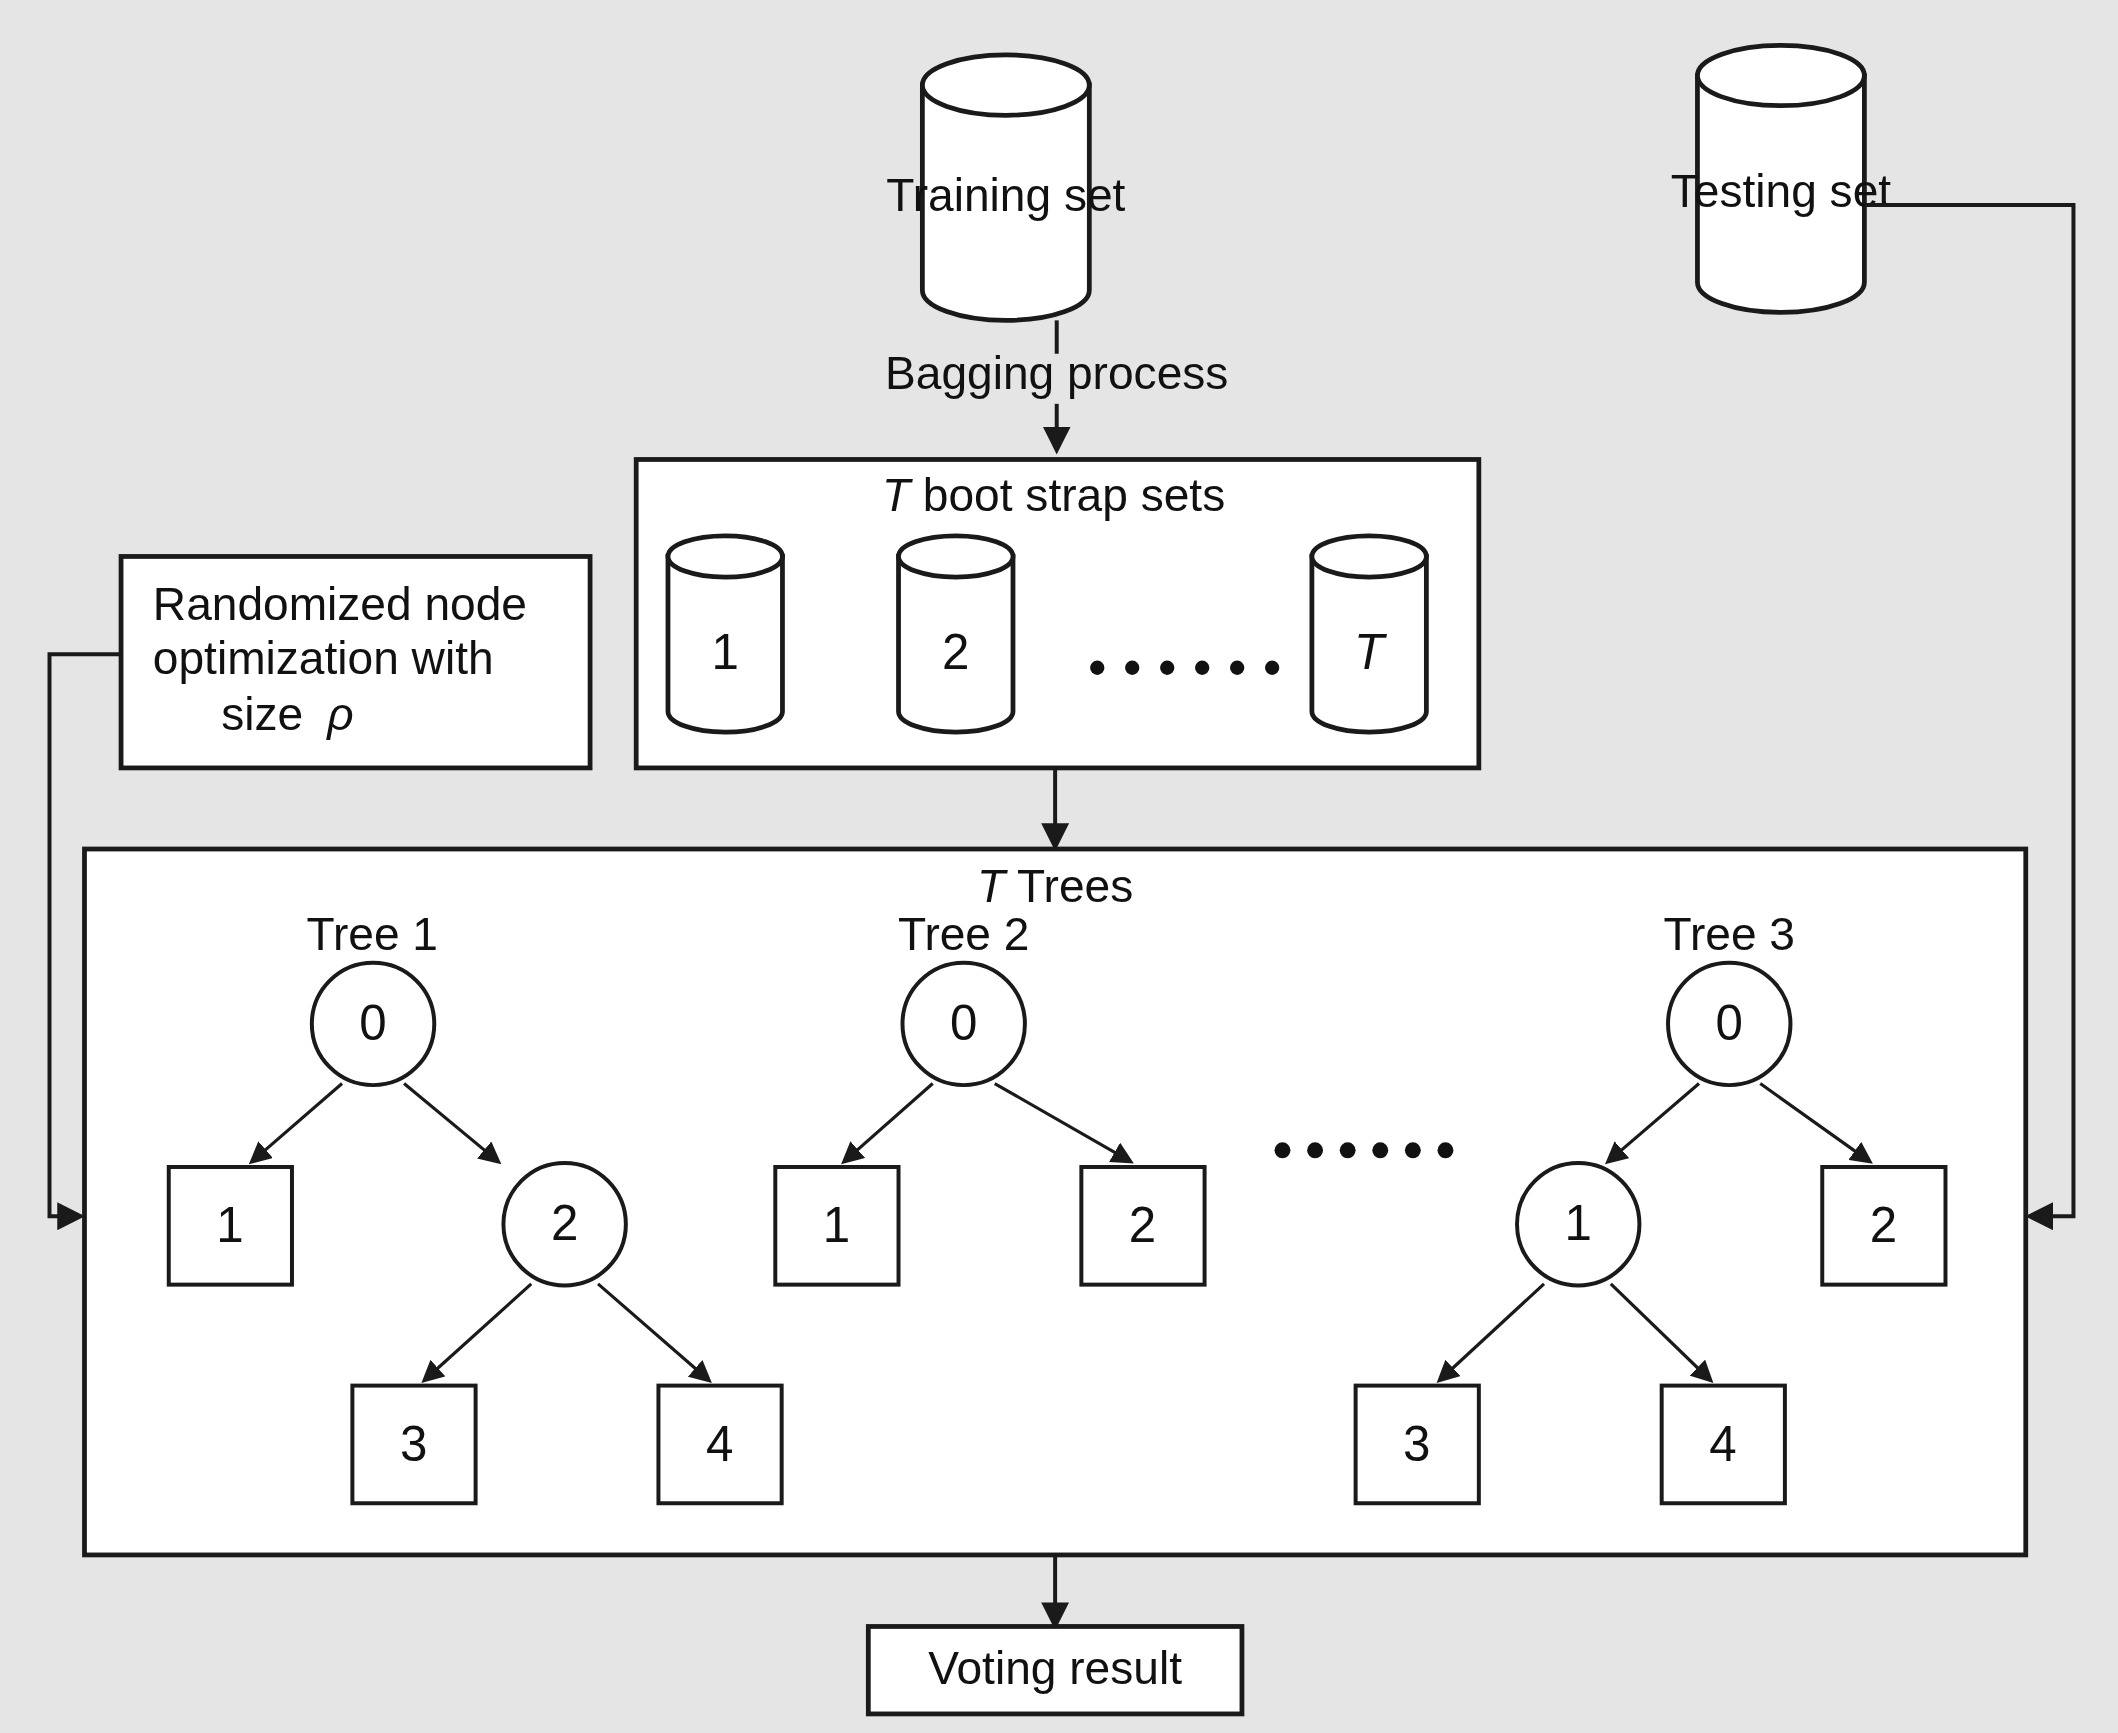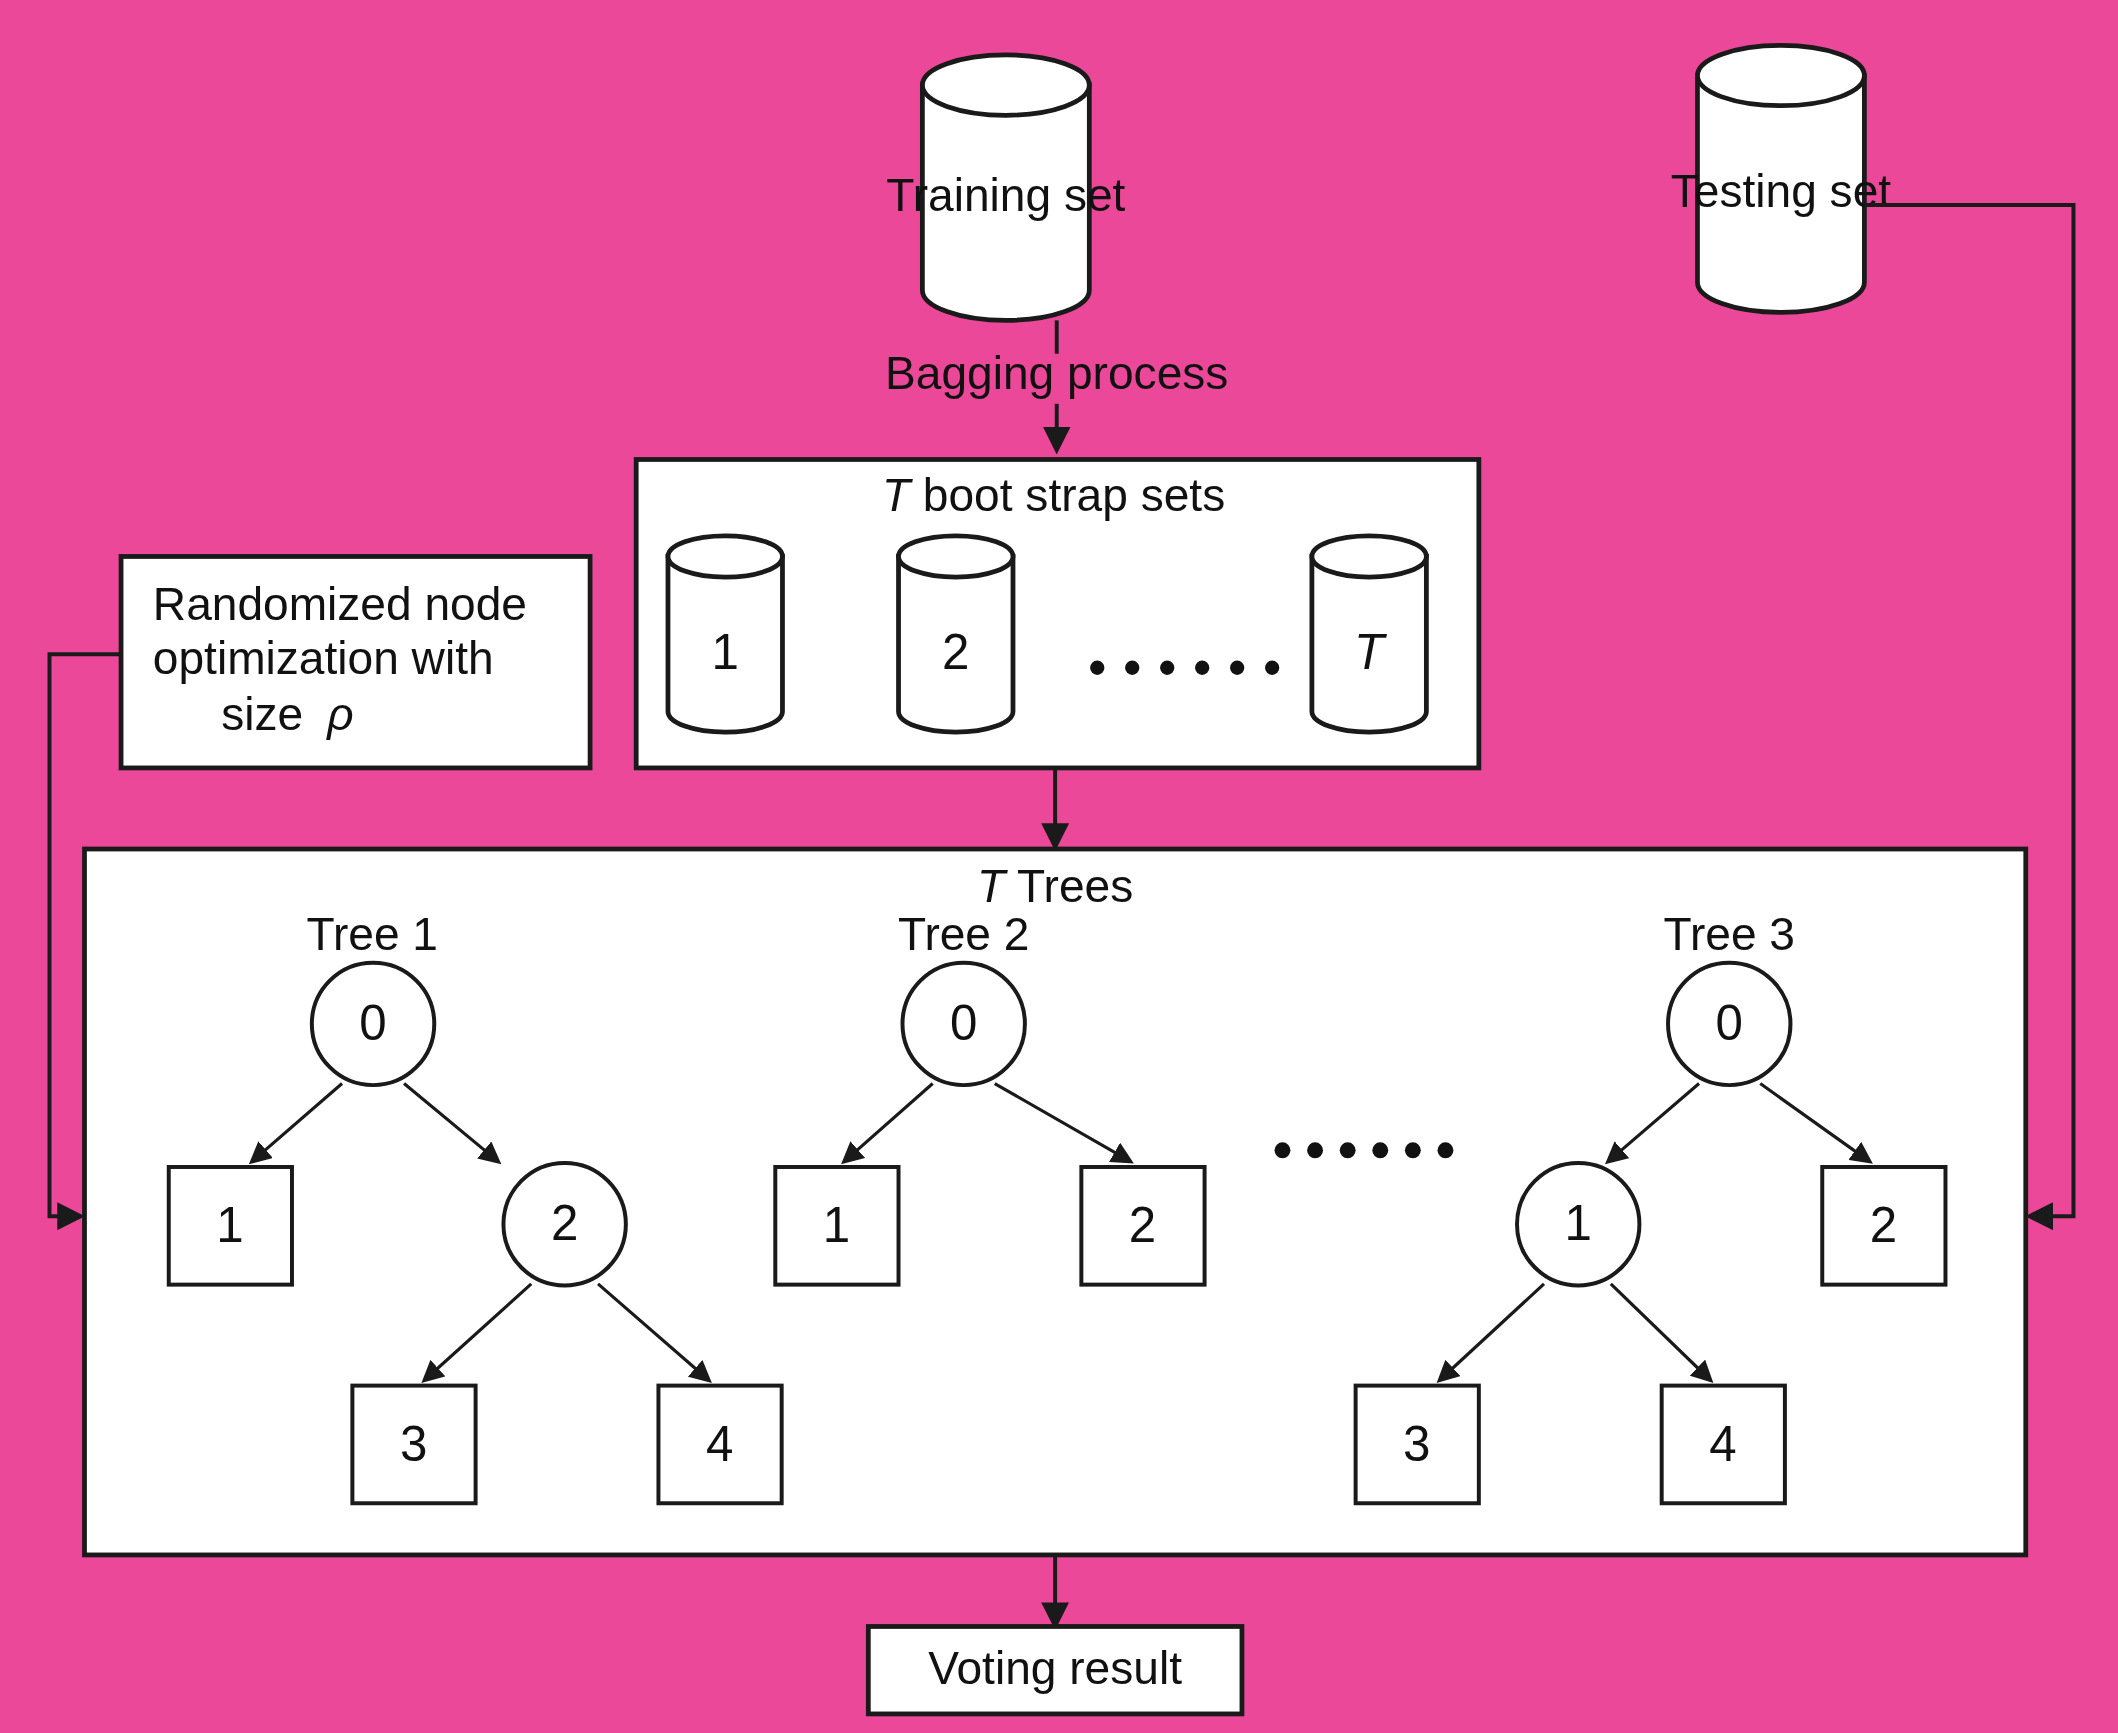--- a/index.html
+++ b/index.html
@@ -7,21 +7,21 @@
     padding: 0;
     background: #ffffff;
   }
   body {
     font-family: "Liberation Sans", sans-serif;
   }
   #canvas {
     position: relative;
     width: 2119px;
     height: 1733px;
-    background: #ec4899;
+    background: #e5e5e5;
     overflow: hidden;
   }
   svg.diagram {
     position: absolute;
     left: 0;
     top: 0;
     width: 2119px;
     height: 1733px;
   }
   .stroke-thin {

